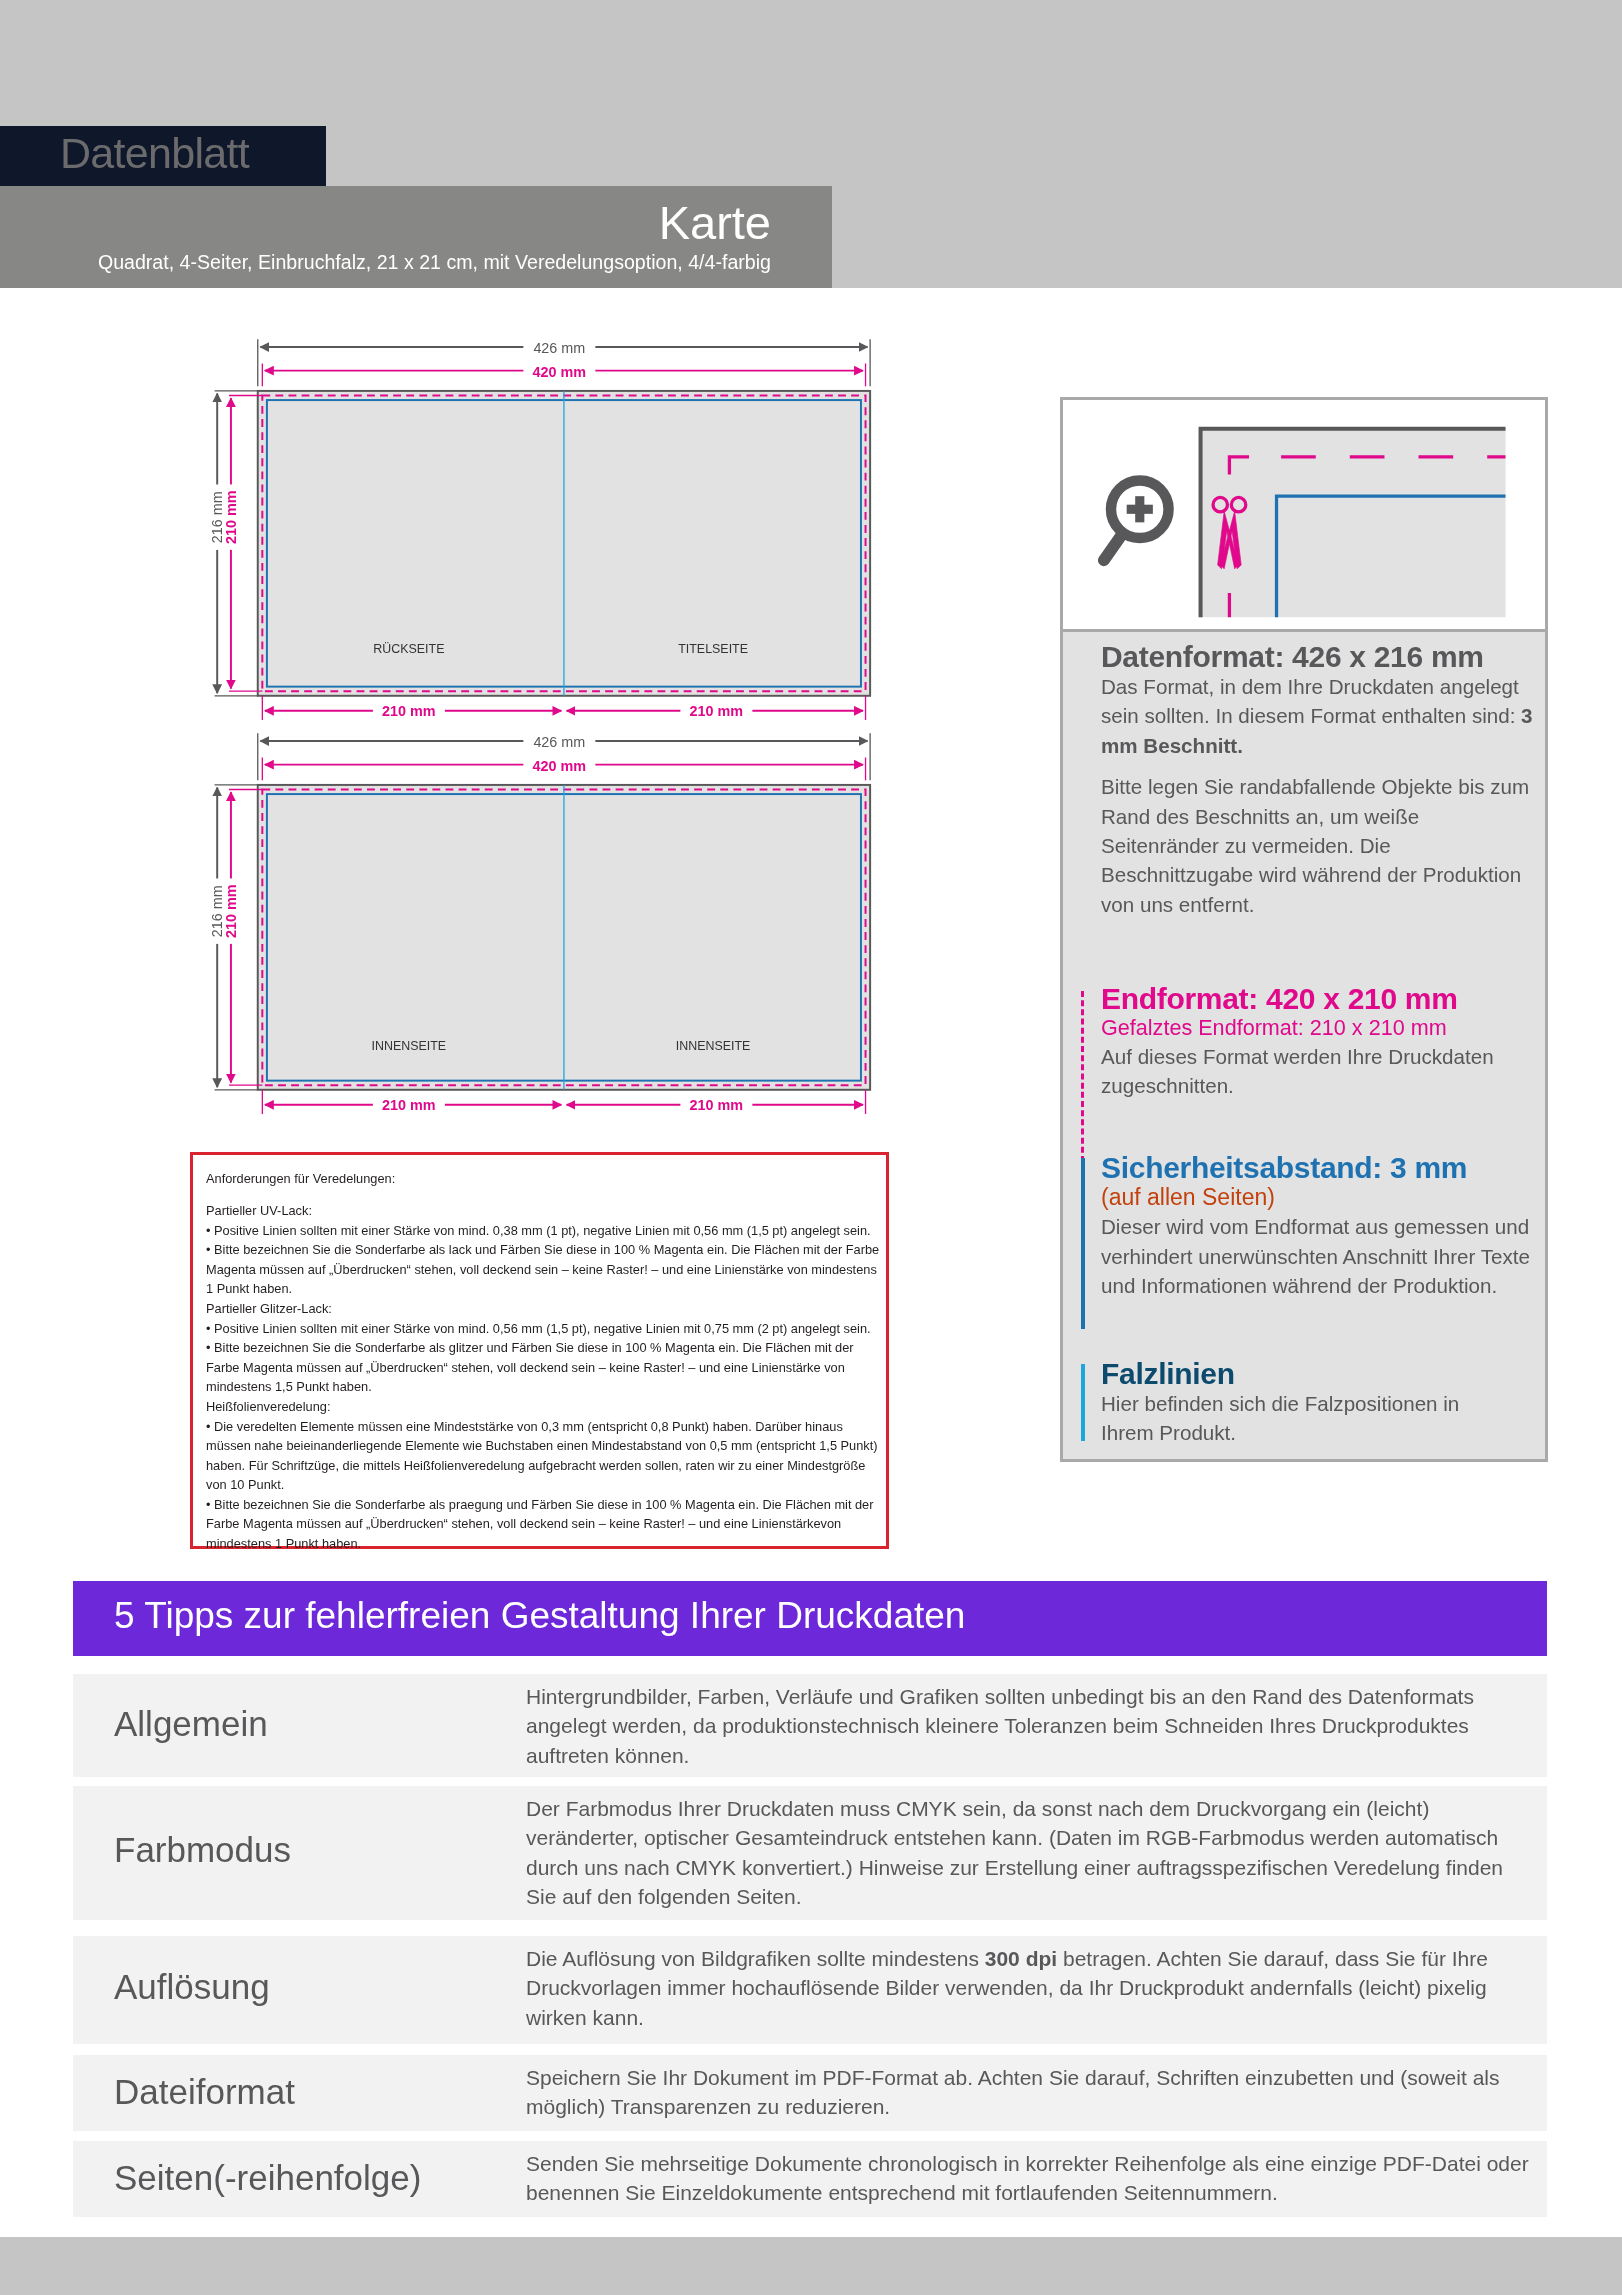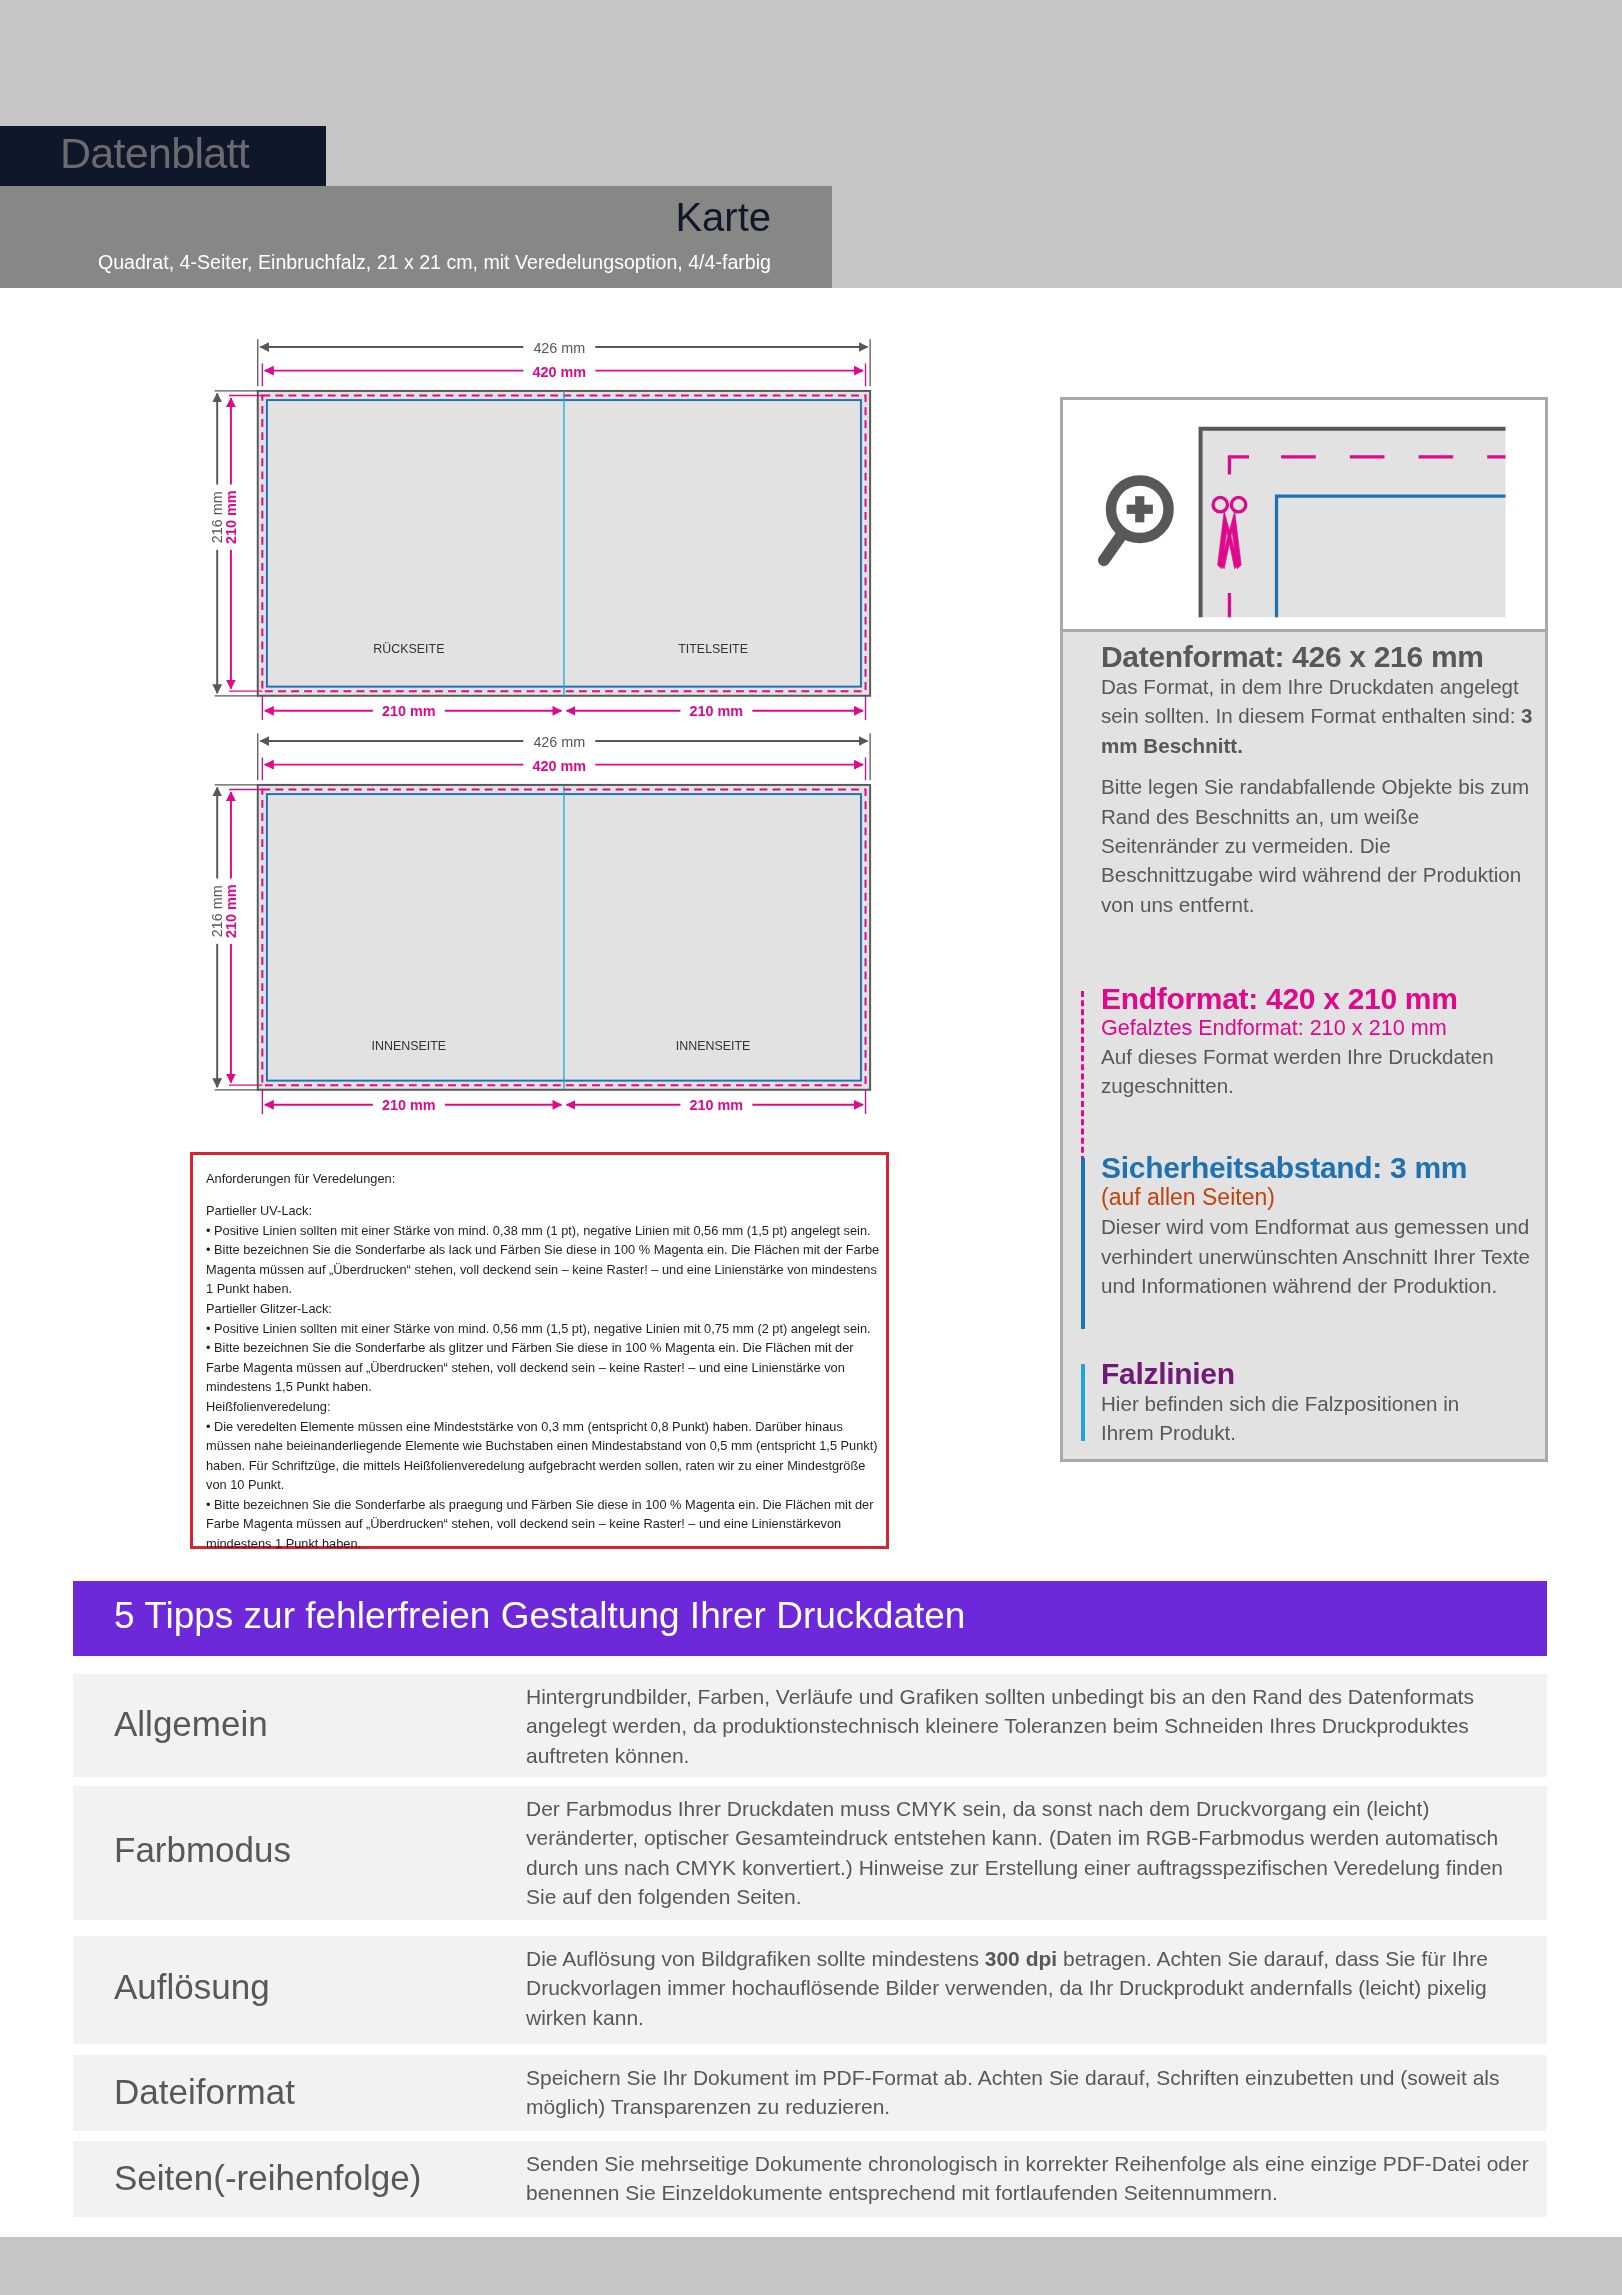--- a/index.html
+++ b/index.html
@@ -2,21 +2,21 @@
 <html style="font-size:10.5px"><head>
 <meta charset="utf-8">
 <style>
   html,body{margin:0;padding:0;}
   body{width:1623px;height:2295px;position:relative;background:#ffffff;font-family:"Liberation Sans","DejaVu Sans",sans-serif;color:#58585a;overflow:hidden;}
   .abs{position:absolute;}
   #top-band{left:0;top:0;width:1623px;height:288px;background:#c6c5c6;}
   #doc-tab{left:0;top:126px;width:326px;height:60px;background:#0f172a;}
   #doc-tab span{position:absolute;left:60px;top:2.6px;font-size:43px;color:#6b6b6d;letter-spacing:-0.7px;}
   #title-band{left:0;top:186px;width:832px;height:102px;background:#878885;}
-  #title-band .t{position:absolute;right:61px;top:9.2px;font-size:40px;color:#0f172a;text-align:right;}
+  #title-band .t{position:absolute;right:61px;top:9.2px;font-size:47px;color:#ffffff;text-align:right;}
   #title-band .s{position:absolute;right:61px;top:65px;font-size:19.6px;color:#ffffff;white-space:nowrap;margin-left:41px;}
   .diagram{left:196px;width:694px;height:386px;}
   .diagram svg{width:694px;height:386px;}
   #req-box{left:190px;top:1152px;width:699px;height:397px;border:3.3px solid #d9232e;box-sizing:border-box;padding:14.4px 0 0 13px;font-size:12.8px;line-height:19.6px;color:#231f20;}
   #req-box .h{font-weight:normal;margin-bottom:12px;}
   #req-box .sec{margin:0;}
   #req-box .li{margin:0;}
   #info-panel{left:1060px;top:397px;width:488px;height:1065px;border:3.3px solid #a9a9a9;box-sizing:border-box;background:#e2e2e2;}
   #info-img{position:absolute;left:0;top:0;width:482px;height:229px;background:#ffffff;border-bottom:3.3px solid #a9a9a9;}
   .info-sec{position:absolute;left:38px;width:432px;}
@@ -207,21 +207,21 @@
 
   <div class="info-sec" style="top:753px;">
     <div class="info-bar" style="top:5.2px;height:171px;background:#1f72b2;"></div>
     <div class="info-h" style="color:#1f72b2;">Sicherheitsabstand: 3 mm</div>
     <div class="info-p" style="color:#c2410c;font-size:23px;">(auf allen Seiten)</div>
     <div class="info-p">Dieser wird vom Endformat aus gemessen und verhindert unerwünschten Anschnitt Ihrer Texte und Informationen während der Produktion.</div>
   </div>
 
   <div class="info-sec" style="top:959px;">
     <div class="info-bar" style="top:5.2px;height:77px;background:#1ea6dc;"></div>
-    <div class="info-h" style="color:#701a75;">Falzlinien</div>
+    <div class="info-h" style="color:#0c4a6e;">Falzlinien</div>
     <div class="info-p" style="width:393px;">Hier befinden sich die Falzpositionen in Ihrem Produkt.</div>
   </div>
 </div>
 
 <div class="abs" id="tips-header">
   <span>5 Tipps zur fehlerfreien Gestaltung Ihrer Druckdaten</span>
 </div>
 
 <div class="abs tip-row" style="top:1674px;height:103px;">
   <div class="tip-label" style="top:30px;">Allgemein</div>

